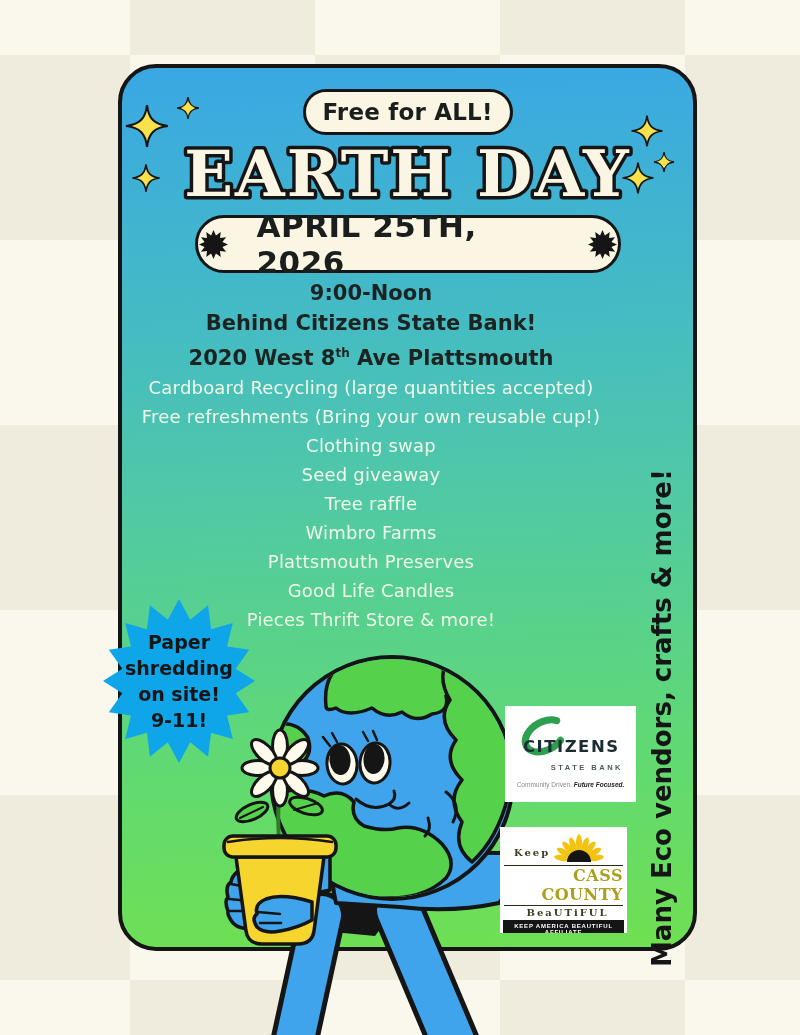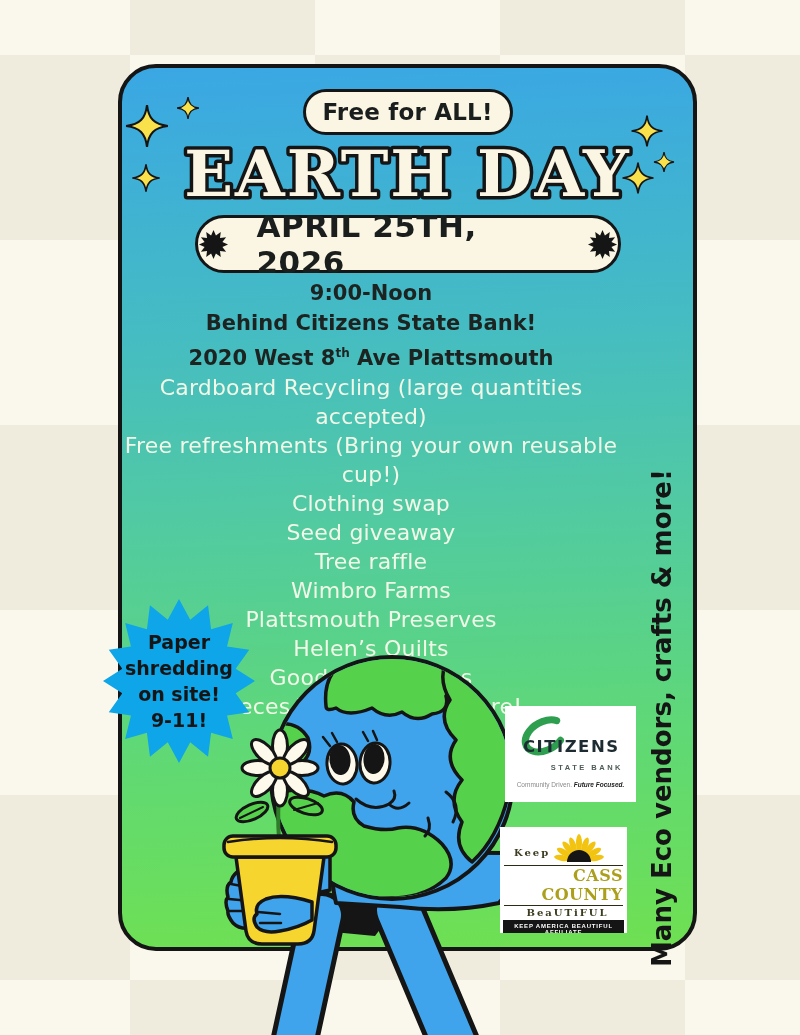--- a/index.html
+++ b/index.html
@@ -46,21 +46,21 @@
 
   .info-col{
     position:absolute; top:210px; left:0; width:498px; text-align:center;
   }
   .info-line{
     font-family:"DejaVu Sans", sans-serif;
     font-weight:bold; font-size:21px; line-height:30px; color:#1c2320;
   }
   .info-line sup{ font-size:12px; }
   .hl-line{
-    font-size:22px; line-height:29px; color:#f2f8e8; font-weight:normal;
+    font-size:18px; line-height:29px; color:#f2f8e8; font-weight:normal;
     letter-spacing:.2px;
   }
   .side-note{
     position:absolute; left:516px; top:420px; width:48px; height:460px;
     display:flex; align-items:center; justify-content:center;
     writing-mode:vertical-rl; transform:rotate(180deg);
     font-family:"DejaVu Sans", sans-serif; font-weight:bold;
     font-size:26px; color:#151515; white-space:nowrap;
   }
 
@@ -167,21 +167,20 @@
       <div class="info-line">9:00-Noon</div>
       <div class="info-line">Behind Citizens State Bank!</div>
       <div class="info-line"><span>2020 West 8</span><sup>th</sup><span> Ave Plattsmouth</span></div>
       <div class="info-line hl-line">Cardboard Recycling (large quantities accepted)</div>
       <div class="info-line hl-line">Free refreshments (Bring your own reusable cup!)</div>
       <div class="info-line hl-line">Clothing swap</div>
       <div class="info-line hl-line">Seed giveaway</div>
       <div class="info-line hl-line">Tree raffle</div>
       <div class="info-line hl-line">Wimbro Farms</div>
       <div class="info-line hl-line">Plattsmouth Preserves</div>
-      <div class="info-line hl-line">Helen’s Quilts</div>
       <div class="info-line hl-line">Good Life Candles</div>
       <div class="info-line hl-line">Pieces Thrift Store &amp; more!</div>
     </div>
 
     <div class="side-note">Many Eco vendors, crafts &amp; more!</div>
   </div>
 
   <div class="shred-badge">
     <div>Paper</div>
     <div>shredding</div>

